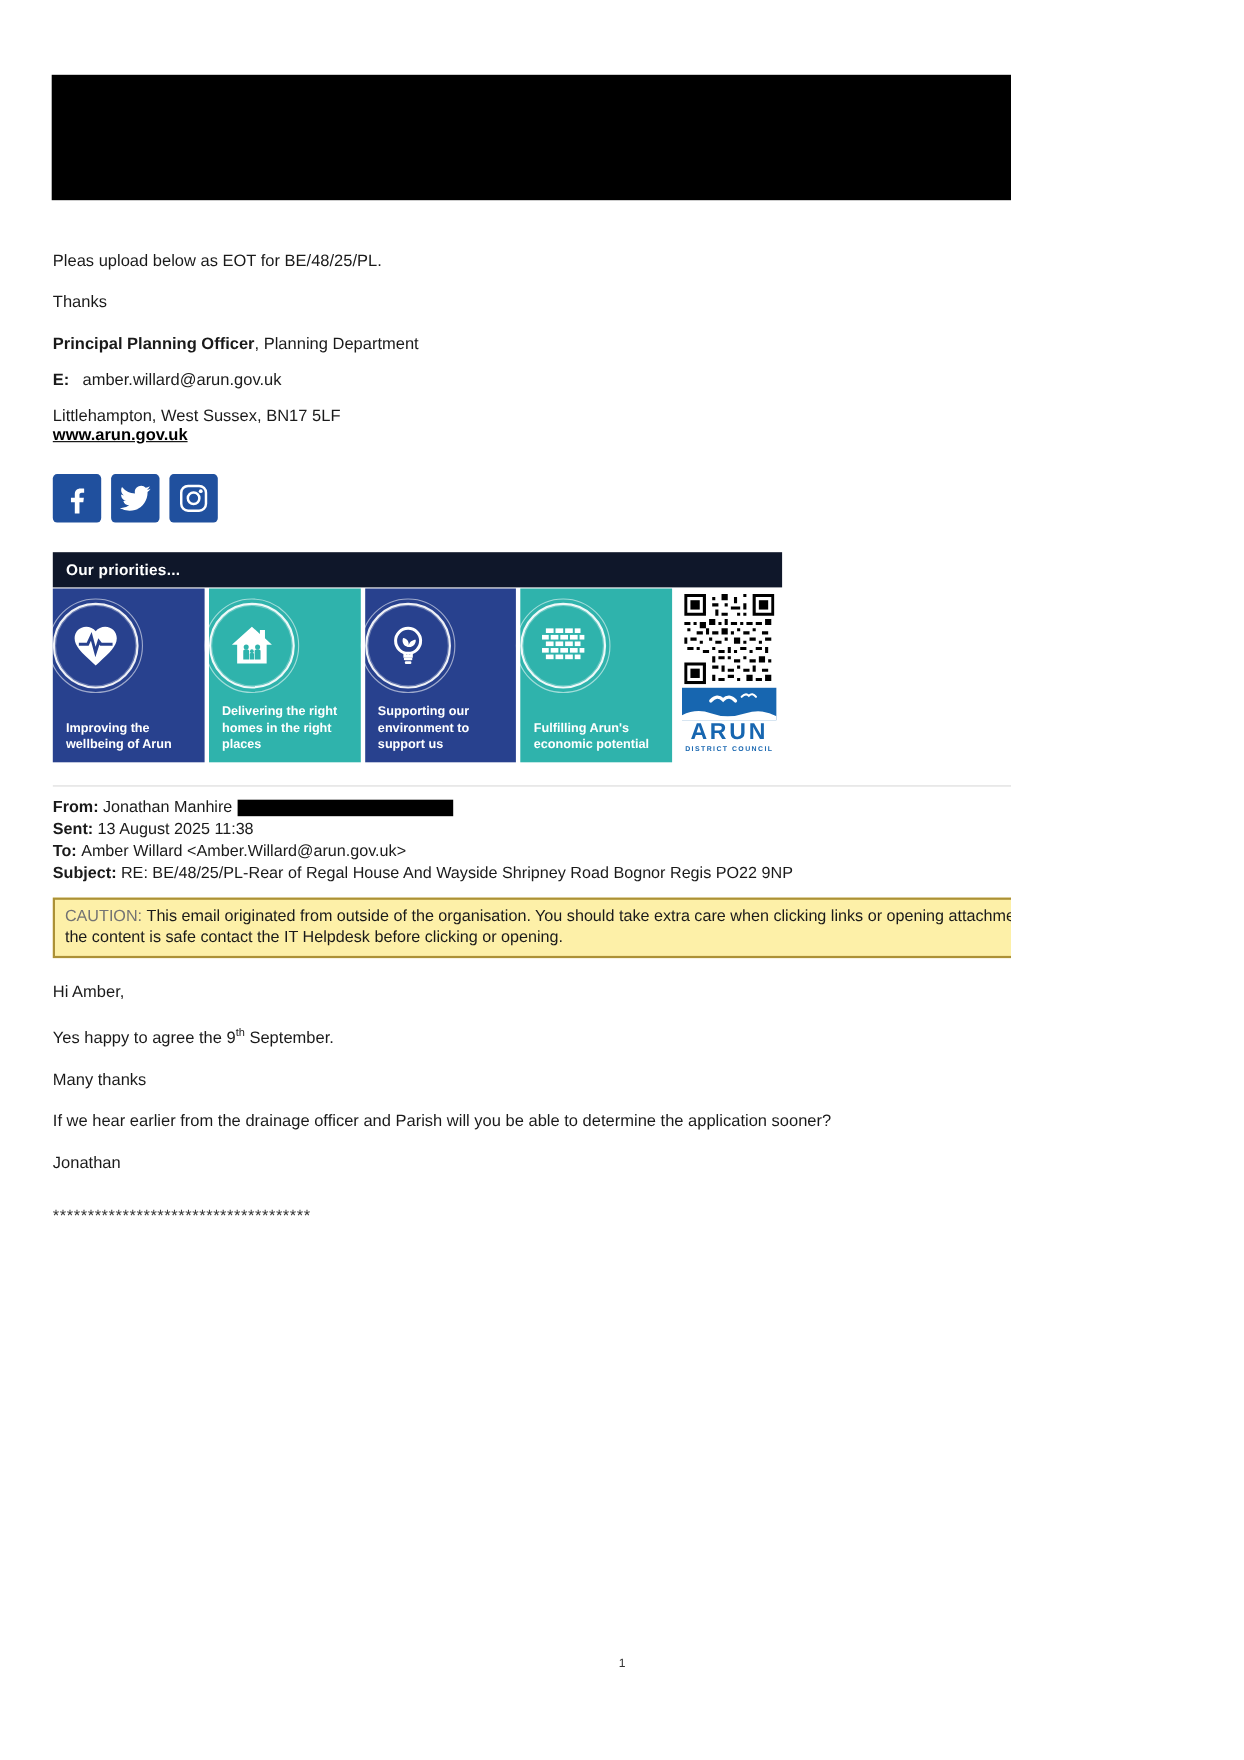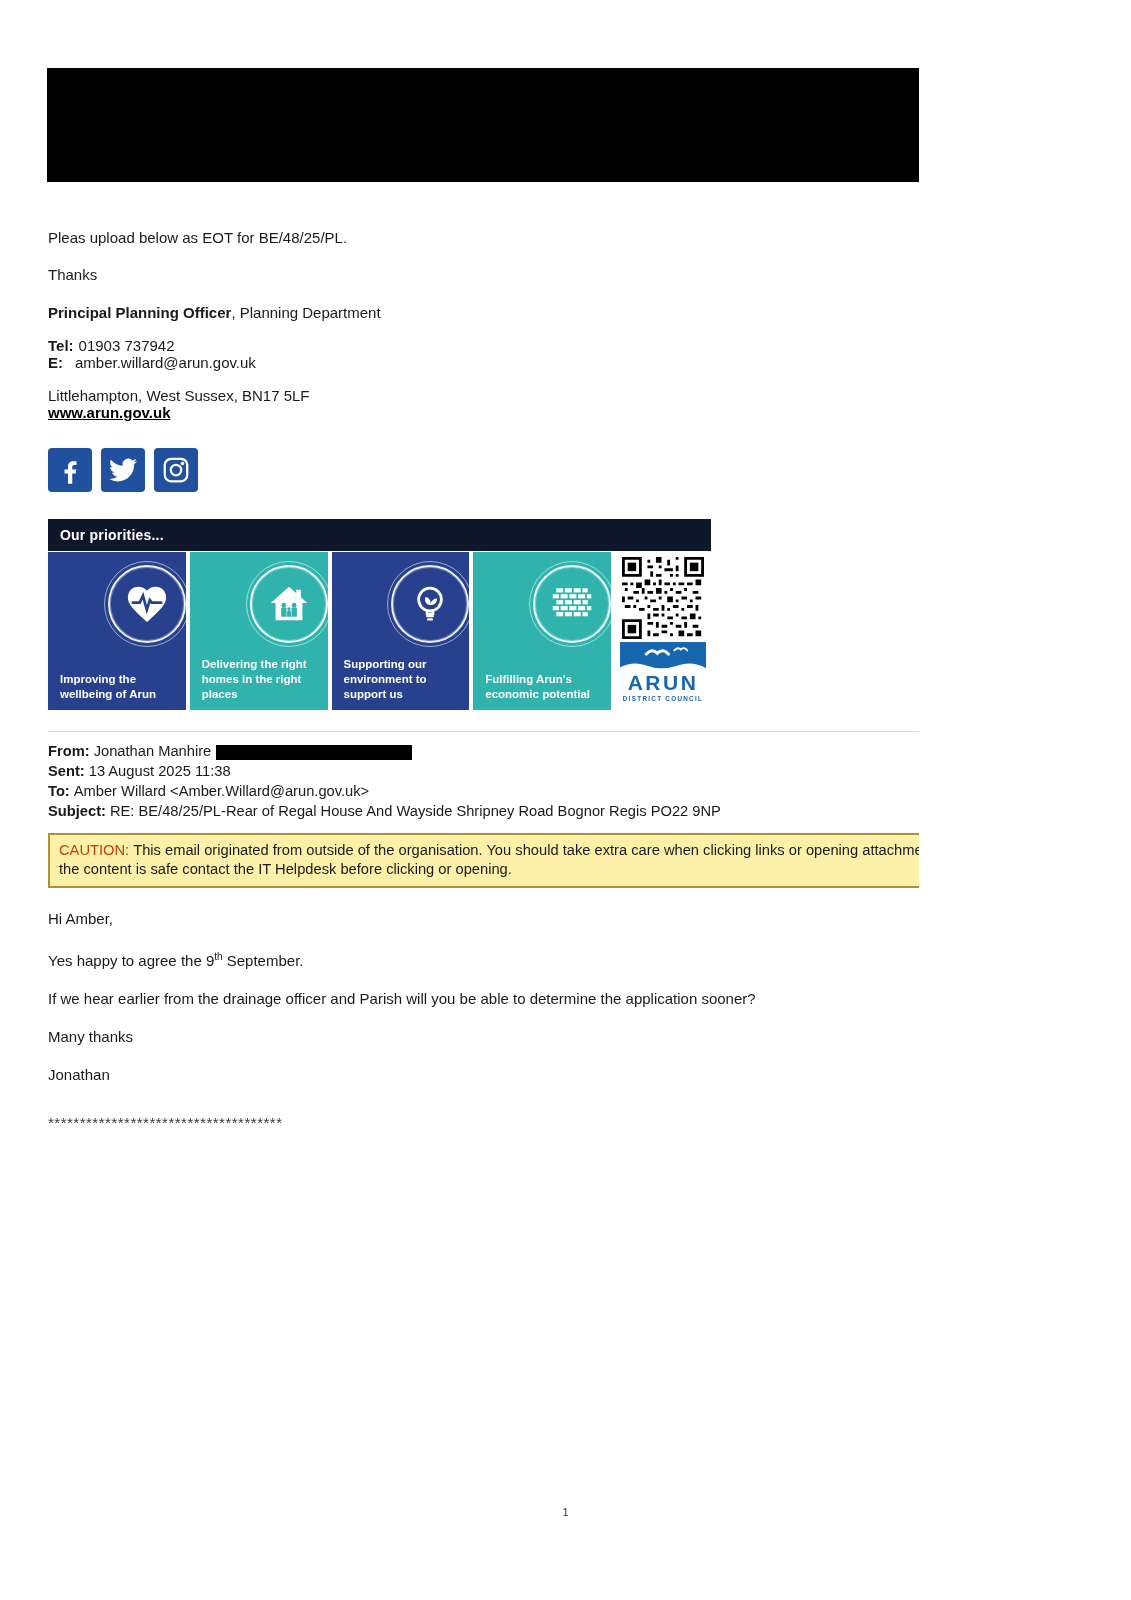--- a/index.html
+++ b/index.html
@@ -22,39 +22,39 @@
 
   .red-notice { margin-top:16px; font-size:13.5px; font-weight:bold; color:#e8212e; line-height:16px; }
 
   .social-row { margin-top:27px; display:flex; gap:9px; }
   .social-btn { width:44px; height:44px; border-radius:4px; background:#20509e; display:flex; align-items:center; justify-content:center; cursor:pointer; }
 
   
   .banner { margin-top:27px; width:663px; }
   .banner-header { background:#0f172a; color:#fff; font-weight:bold; font-size:14px; height:32px; line-height:32px; padding-left:12px; letter-spacing:.2px; }
   .banner-tiles { display:flex; gap:4px; margin-top:1px; height:158px; }
-  .tile { flex:1; display:flex; flex-direction:column; align-items:flex-end; position:relative; }
+  .tile { flex:1; display:flex; flex-direction:column; align-items:flex-start; position:relative; }
   .tile.navy { background:#28418e; }
   .tile.teal { background:#2fb3ac; }
   .ring { margin-top:13px; width:78px; height:78px; border-radius:50%; border:2px solid rgba(255,255,255,.92); outline:1px solid rgba(255,255,255,.55); outline-offset:3px; display:flex; align-items:center; justify-content:center; box-shadow: inset 0 0 0 1px rgba(255,255,255,.3); }
   .tile-label { position:absolute; left:12px; bottom:8px; right:6px; color:#fff; font-weight:bold; font-size:11.5px; line-height:1.3; text-align:left; }
   .qr-col { width:96px; background:#fff; display:flex; flex-direction:column; align-items:center; }
   .qr-col svg.qr { margin-top:5px; }
   .arun-logo { margin-top:3px; display:flex; flex-direction:column; align-items:center; }
   .arun-name { font-size:21px; font-weight:bold; color:#1766b0; letter-spacing:2.5px; line-height:1.05; font-family:"Liberation Sans", sans-serif; }
   .arun-sub { font-size:6.3px; font-weight:bold; color:#1766b0; letter-spacing:1.3px; margin-top:1px; }
 
   .hr-sep { margin-top:21px; border:none; border-top:1px solid #d9d9d9; width:1038px; }
 
   .hdr-block { margin-top:9px; }
   .hdr-line { font-size:14.7px; line-height:20px; }
   .redact-inline { display:inline-block; width:196px; height:15px; background:#000; vertical-align:middle; margin-left:5px; }
 
   .caution { margin-top:12px; width:1038px; background:#fdf0a8; border:2px solid #ac9136; padding:6px 9px 7px 9px; font-size:14.7px; line-height:19px; }
-  .caution-label { color:#c2410c; margin-right:4px; }
+  .caution-label { color:#737373; margin-right:4px; }
 
   .reply { margin-top:22px; }
   .reply p { font-size:15px; line-height:18px; margin-bottom:20px; }
   .reply sup { font-size:10px; }
   .stars { font-size:11px; color:#3a3a3a; letter-spacing:.5px; margin-top:30px; }
 
   .footer-page-num { position:absolute; top:1506px; left:0; width:1131px; text-align:center; font-size:11px; color:#333; }
 </style>
 </head>
 <body>
@@ -63,21 +63,20 @@
 
   <div class="redaction-top"></div>
 
   <div class="content">
     <p class="para intro">Pleas upload below as EOT for BE/48/25/PL.</p>
     <p class="para thanks">Thanks</p>
 
     <div class="sig-block">
       <p><span class="b">Principal Planning Officer</span><span>, Planning Department</span></p>
       <div class="gap-line"></div>
-      <p><span class="lbl">Tel:</span><span>01903 737942</span></p>
       <p><span class="lbl-e">E:</span><span>amber.willard@arun.gov.uk</span></p>
       <div class="gap-line"></div>
       <p>Littlehampton, West Sussex, BN17 5LF</p>
       <p><a class="site-link">www.arun.gov.uk</a></p>
     </div>
 
 
     <div class="social-row">
       <div class="social-btn">
         <svg width="30" height="30" viewBox="0 0 24 24">
@@ -208,22 +207,22 @@
       <p class="hdr-line"><span class="b" style="margin-right:4px">Subject:</span><span>RE: BE/48/25/PL-Rear of Regal House And Wayside Shripney Road Bognor Regis PO22 9NP</span></p>
     </div>
 
     <div class="caution">
       <span class="caution-label">CAUTION:</span><span>This email originated from outside of the organisation. You should take extra care when clicking links or opening attachments - if you are unsure the content is safe contact the IT Helpdesk before clicking or opening.</span>
     </div>
 
     <div class="reply">
       <p>Hi Amber,</p>
       <p><span>Yes happy to agree the 9</span><sup>th</sup><span> September.</span></p>
+      <p>Many thanks</p>
       <p>If we hear earlier from the drainage officer and Parish will you be able to determine the application sooner?</p>
-      <p>Many thanks</p>
       <p>Jonathan</p>
       <p class="stars">*************************************</p>
     </div>
   </div>
 
   <div class="footer-page-num">1</div>
 
 </div>
 
 </body></html>

